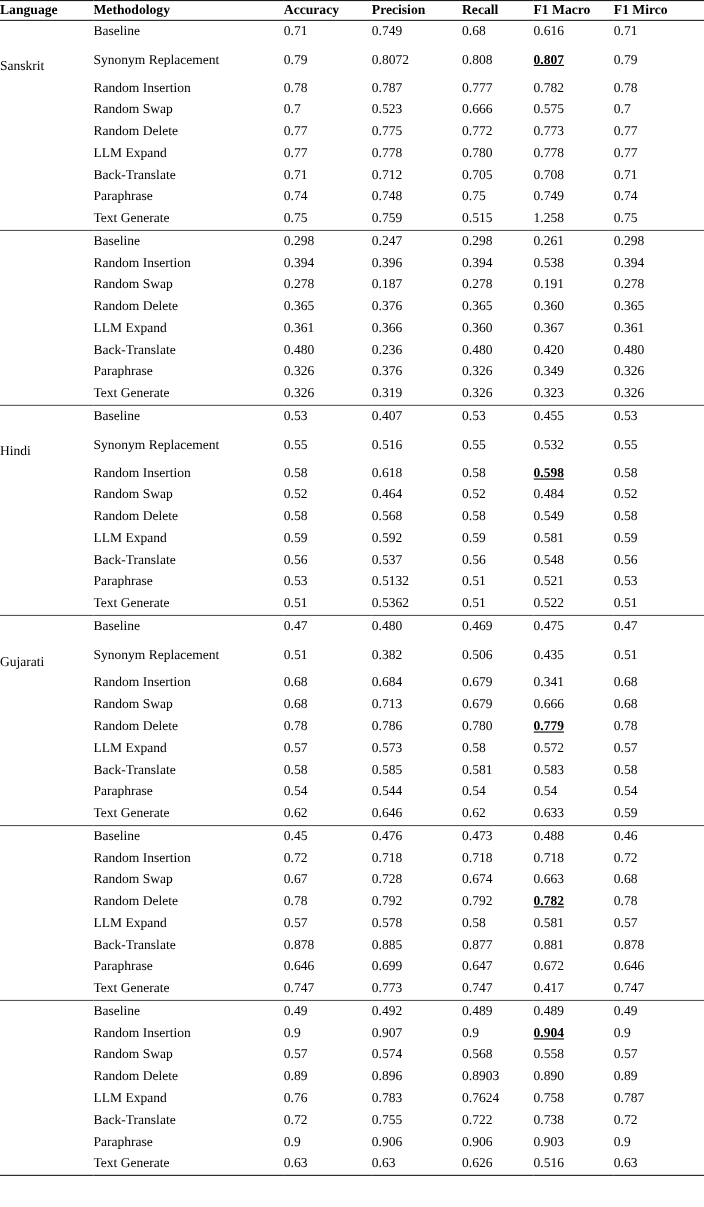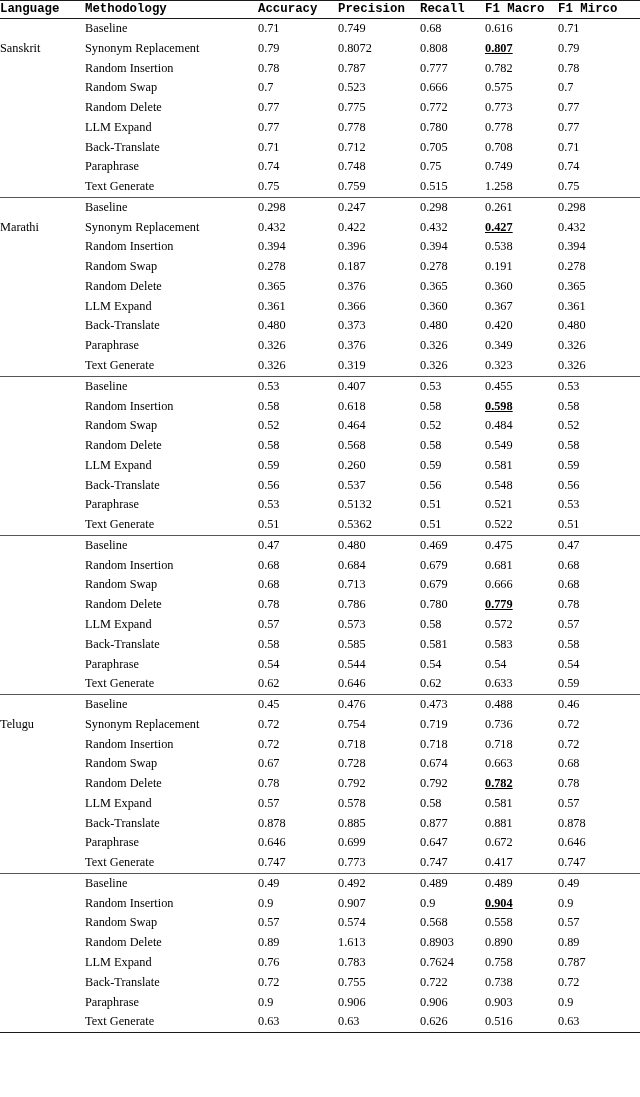--- a/index.html
+++ b/index.html
@@ -35,21 +35,20 @@
   col.c-prec   { width: 82px; }
   col.c-rec    { width: 65px; }
   col.c-f1ma   { width: 73px; }
   col.c-f1mi   { width: 82px; }
 
   thead th {
     font-weight: bold;
     height: 17px;
     line-height: 17px;
     font-size: 12.4px;
-    font-family: Liberation Mono, monospace;
   }
   thead tr.header-row th {
     border-top: 1.4px solid #1a1a1a;
     border-bottom: 1.4px solid #1a1a1a;
     padding-top: 1px;
     padding-bottom: 1px;
   }
   th.cell-lang, td.cell-lang { padding-left: 8px; }
   th.cell-meth, td.cell-meth { padding-left: 2px; }
 
@@ -63,20 +62,21 @@
   }
   tbody tr.last-row > td {
     border-bottom: 1.4px solid #1a1a1a;
   }
   td.lang-cell {
     vertical-align: top;
     padding-left: 8px;
   }
   .lang-label {
     display: block;
+    margin-top: 12px;
   }
   .bold-val { font-weight: bold; text-decoration: underline; }
 </style>
 </head>
 <body>
 
 <table id="results-table">
   <colgroup>
     <col class="c-lang">
       <col class="c-meth">
@@ -184,31 +184,20 @@
       <tr class="block-start">
         <td class="cell-lang lang-cell"></td>
         <td class="cell-meth">Baseline</td>
         <td>0.298</td>
         <td>0.247</td>
         <td>0.298</td>
         <td>0.261</td>
         <td>0.298</td>
       </tr>
       <tr>
-        <td class="cell-lang lang-cell">
-          <span class="lang-label">Marathi</span>
-        </td>
-        <td class="cell-meth">Synonym Replacement</td>
-        <td>0.432</td>
-        <td>0.422</td>
-        <td>0.432</td>
-        <td class="bold-val">0.427</td>
-        <td>0.432</td>
-      </tr>
-      <tr>
         <td class="cell-lang lang-cell"></td>
         <td class="cell-meth">Random Insertion</td>
         <td>0.394</td>
         <td>0.396</td>
         <td>0.394</td>
         <td>0.538</td>
         <td>0.394</td>
       </tr>
       <tr>
         <td class="cell-lang lang-cell"></td>
@@ -234,21 +223,21 @@
         <td>0.361</td>
         <td>0.366</td>
         <td>0.360</td>
         <td>0.367</td>
         <td>0.361</td>
       </tr>
       <tr>
         <td class="cell-lang lang-cell"></td>
         <td class="cell-meth">Back-Translate</td>
         <td>0.480</td>
-        <td>0.373</td>
+        <td>0.236</td>
         <td>0.480</td>
         <td>0.420</td>
         <td>0.480</td>
       </tr>
       <tr>
         <td class="cell-lang lang-cell"></td>
         <td class="cell-meth">Paraphrase</td>
         <td>0.326</td>
         <td>0.376</td>
         <td>0.326</td>
@@ -267,20 +256,31 @@
       <tr class="block-start">
         <td class="cell-lang lang-cell"></td>
         <td class="cell-meth">Baseline</td>
         <td>0.53</td>
         <td>0.407</td>
         <td>0.53</td>
         <td>0.455</td>
         <td>0.53</td>
       </tr>
       <tr>
+        <td class="cell-lang lang-cell">
+          <span class="lang-label">Hindi</span>
+        </td>
+        <td class="cell-meth">Synonym Replacement</td>
+        <td>0.55</td>
+        <td>0.516</td>
+        <td>0.55</td>
+        <td>0.532</td>
+        <td>0.55</td>
+      </tr>
+      <tr>
         <td class="cell-lang lang-cell"></td>
         <td class="cell-meth">Random Insertion</td>
         <td>0.58</td>
         <td>0.618</td>
         <td>0.58</td>
         <td class="bold-val">0.598</td>
         <td>0.58</td>
       </tr>
       <tr>
         <td class="cell-lang lang-cell"></td>
@@ -297,21 +297,21 @@
         <td>0.58</td>
         <td>0.568</td>
         <td>0.58</td>
         <td>0.549</td>
         <td>0.58</td>
       </tr>
       <tr>
         <td class="cell-lang lang-cell"></td>
         <td class="cell-meth">LLM Expand</td>
         <td>0.59</td>
-        <td>0.260</td>
+        <td>0.592</td>
         <td>0.59</td>
         <td>0.581</td>
         <td>0.59</td>
       </tr>
       <tr>
         <td class="cell-lang lang-cell"></td>
         <td class="cell-meth">Back-Translate</td>
         <td>0.56</td>
         <td>0.537</td>
         <td>0.56</td>
@@ -339,26 +339,37 @@
       <tr class="block-start">
         <td class="cell-lang lang-cell"></td>
         <td class="cell-meth">Baseline</td>
         <td>0.47</td>
         <td>0.480</td>
         <td>0.469</td>
         <td>0.475</td>
         <td>0.47</td>
       </tr>
       <tr>
+        <td class="cell-lang lang-cell">
+          <span class="lang-label">Gujarati</span>
+        </td>
+        <td class="cell-meth">Synonym Replacement</td>
+        <td>0.51</td>
+        <td>0.382</td>
+        <td>0.506</td>
+        <td>0.435</td>
+        <td>0.51</td>
+      </tr>
+      <tr>
         <td class="cell-lang lang-cell"></td>
         <td class="cell-meth">Random Insertion</td>
         <td>0.68</td>
         <td>0.684</td>
         <td>0.679</td>
-        <td>0.681</td>
+        <td>0.341</td>
         <td>0.68</td>
       </tr>
       <tr>
         <td class="cell-lang lang-cell"></td>
         <td class="cell-meth">Random Swap</td>
         <td>0.68</td>
         <td>0.713</td>
         <td>0.679</td>
         <td>0.666</td>
         <td>0.68</td>
@@ -411,31 +422,20 @@
       <tr class="block-start">
         <td class="cell-lang lang-cell"></td>
         <td class="cell-meth">Baseline</td>
         <td>0.45</td>
         <td>0.476</td>
         <td>0.473</td>
         <td>0.488</td>
         <td>0.46</td>
       </tr>
       <tr>
-        <td class="cell-lang lang-cell">
-          <span class="lang-label">Telugu</span>
-        </td>
-        <td class="cell-meth">Synonym Replacement</td>
-        <td>0.72</td>
-        <td>0.754</td>
-        <td>0.719</td>
-        <td>0.736</td>
-        <td>0.72</td>
-      </tr>
-      <tr>
         <td class="cell-lang lang-cell"></td>
         <td class="cell-meth">Random Insertion</td>
         <td>0.72</td>
         <td>0.718</td>
         <td>0.718</td>
         <td>0.718</td>
         <td>0.72</td>
       </tr>
       <tr>
         <td class="cell-lang lang-cell"></td>
@@ -515,21 +515,21 @@
         <td>0.57</td>
         <td>0.574</td>
         <td>0.568</td>
         <td>0.558</td>
         <td>0.57</td>
       </tr>
       <tr>
         <td class="cell-lang lang-cell"></td>
         <td class="cell-meth">Random Delete</td>
         <td>0.89</td>
-        <td>1.613</td>
+        <td>0.896</td>
         <td>0.8903</td>
         <td>0.890</td>
         <td>0.89</td>
       </tr>
       <tr>
         <td class="cell-lang lang-cell"></td>
         <td class="cell-meth">LLM Expand</td>
         <td>0.76</td>
         <td>0.783</td>
         <td>0.7624</td>

